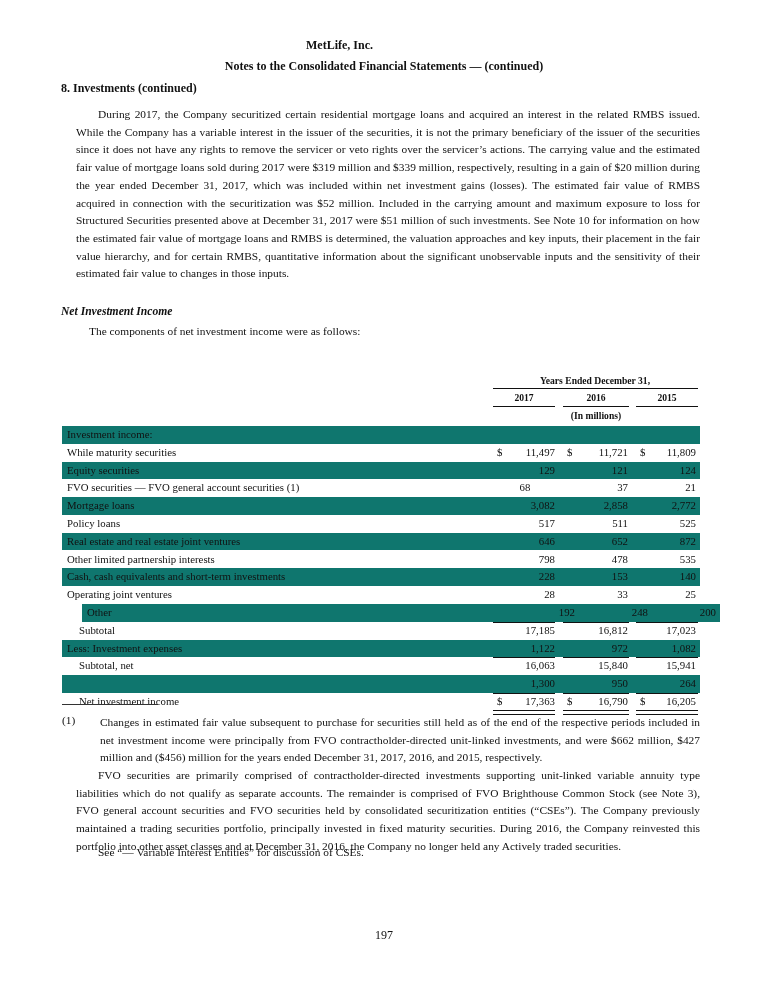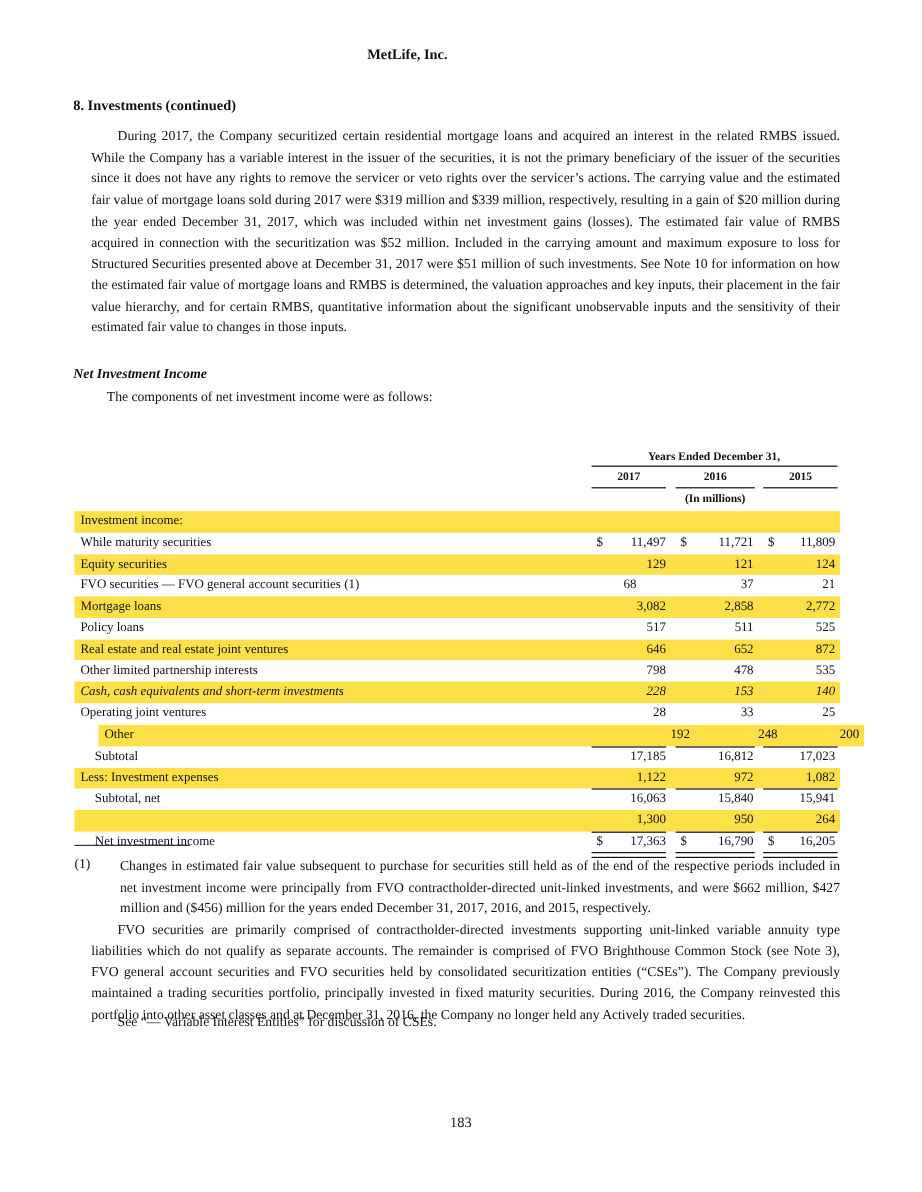--- a/index.html
+++ b/index.html
@@ -36,39 +36,40 @@
       position: absolute; left: 492px; width: 206px; top: 375px; text-align: center;
       font-weight: bold; font-size: 9.6px;
     }
     .hdr-line-top { position: absolute; left: 493px; width: 205px; top: 388px; height: 0; border-top: 1.6px solid #111; }
     .hdr-year { position: absolute; top: 392px; font-weight: bold; font-size: 9.6px; text-align: center; }
     .hdr-underline { position: absolute; top: 406px; height: 0; border-top: 1.6px solid #111; }
     .hdr-units { position: absolute; left: 560px; width: 72px; top: 410px; text-align: center; font-weight: bold; font-size: 9.6px; }
     .row {
       position: absolute; left: 62px; width: 638px; height: 17.6px;
     }
-    .row.shaded { background: #fde047; }
+    .row.shaded { background: #0f766e; }
     .row .label { position: absolute; left: 5px; top: 2px; font-size: 10.8px; white-space: nowrap; }
     .row .label.indent1 { left: 17px; }
     .row .dollar { position: absolute; top: 2px; font-size: 10.8px; }
     .row .num { position: absolute; top: 2px; font-size: 10.8px; text-align: right; width: 60px; }
     .cell-rule { position: absolute; height: 0; border-top: 1.3px solid #111; }
     .cell-dbl { position: absolute; height: 3px; border-top: 1.3px solid #111; border-bottom: 1.3px solid #111; }
     .fn-rule { position: absolute; left: 62px; top: 704px; width: 96px; height: 0; border-top: 1px solid #333; }
     .fn-mark { position: absolute; left: 62px; top: 714px; font-size: 11.4px; }
     .fn-text { position: absolute; left: 100px; top: 714px; width: 600px; text-align: justify; line-height: 17.7px; font-size: 11.4px; }
     #p2 { top: 767px; }
     #p3 { top: 844px; }
     .pagenum { position: absolute; top: 928px; left: 0; width: 768px; text-align: center; font-size: 12px; }
   </style>
 </head>
 <body>
 
 <div class="page">
   <div class="company">MetLife, Inc.</div>
+  <div class="notes-title">Notes to the Consolidated Financial Statements — (continued)</div>
   <div class="section-title">8. Investments (continued)</div>
 
   <div class="para" id="p1"><span class="indent"></span><span>During 2017, the Company securitized certain residential mortgage loans and acquired an interest in the related RMBS issued. While the Company has a variable interest in the issuer of the securities, it is not the primary beneficiary of the issuer of the securities since it does not have any rights to remove the servicer or veto rights over the servicer’s actions. The carrying value and the estimated fair value of mortgage loans sold during 2017 were $319 million and $339 million, respectively, resulting in a gain of $20 million during the year ended December 31, 2017, which was included within net investment gains (losses). The estimated fair value of RMBS acquired in connection with the securitization was $52 million. Included in the carrying amount and maximum exposure to loss for Structured Securities presented above at December 31, 2017 were $51 million of such investments. See Note 10 for information on how the estimated fair value of mortgage loans and RMBS is determined, the valuation approaches and key inputs, their placement in the fair value hierarchy, and for certain RMBS, quantitative information about the significant unobservable inputs and the sensitivity of their estimated fair value to changes in those inputs.</span></div>
 
   <div class="subhead">Net Investment Income</div>
   <div class="intro">The components of net investment income were as follows:</div>
 
   <div class="hdr-years">Years Ended December 31,</div>
   <div class="hdr-line-top"></div>
   <div class="hdr-year" style="left:493px;width:62px;">2017</div>
@@ -124,21 +125,21 @@
         <span class="num" style="left: 433px;">646</span>
         <span class="num" style="left: 506px;">652</span>
         <span class="num" style="left: 574px;">872</span>
       </div>
       <div class="row" style="top: 550.6px;">
         <span class="label">Other limited partnership interests</span>
         <span class="num" style="left: 433px;">798</span>
         <span class="num" style="left: 506px;">478</span>
         <span class="num" style="left: 574px;">535</span>
       </div>
-      <div class="row shaded" style="top: 568.4px; font-style: italic;">
+      <div class="row shaded" style="top: 568.4px;">
         <span class="label">Cash, cash equivalents and short-term investments</span>
         <span class="num" style="left: 433px;">228</span>
         <span class="num" style="left: 506px;">153</span>
         <span class="num" style="left: 574px;">140</span>
       </div>
       <div class="row" style="top: 586.2px;">
         <span class="label">Operating joint ventures</span>
         <span class="num" style="left: 433px;">28</span>
         <span class="num" style="left: 506px;">33</span>
         <span class="num" style="left: 574px;">25</span>
@@ -195,14 +196,14 @@
       <div class="cell-dbl" style="left: 636px; width: 62px; top: 709.8px;"></div>
     </div>
 
   <div class="fn-rule"></div>
   <div class="fn-mark">(1)</div>
   <div class="fn-text">Changes in estimated fair value subsequent to purchase for securities still held as of the end of the respective periods included in net investment income were principally from FVO contractholder-directed unit-linked investments, and were $662 million, $427 million and ($456) million for the years ended December 31, 2017, 2016, and 2015, respectively.</div>
 
   <div class="para" id="p2"><span class="indent"></span><span>FVO securities are primarily comprised of contractholder-directed investments supporting unit-linked variable annuity type liabilities which do not qualify as separate accounts. The remainder is comprised of FVO Brighthouse Common Stock (see Note 3), FVO general account securities and FVO securities held by consolidated securitization entities (“CSEs”). The Company previously maintained a trading securities portfolio, principally invested in fixed maturity securities. During 2016, the Company reinvested this portfolio into other asset classes and at December 31, 2016, the Company no longer held any Actively traded securities.</span></div>
   <div class="para" id="p3"><span class="indent"></span><span>See “— Variable Interest Entities” for discussion of CSEs.</span></div>
 
-  <div class="pagenum">183</div>
+  <div class="pagenum">197</div>
 </div>
 
 </body></html>

